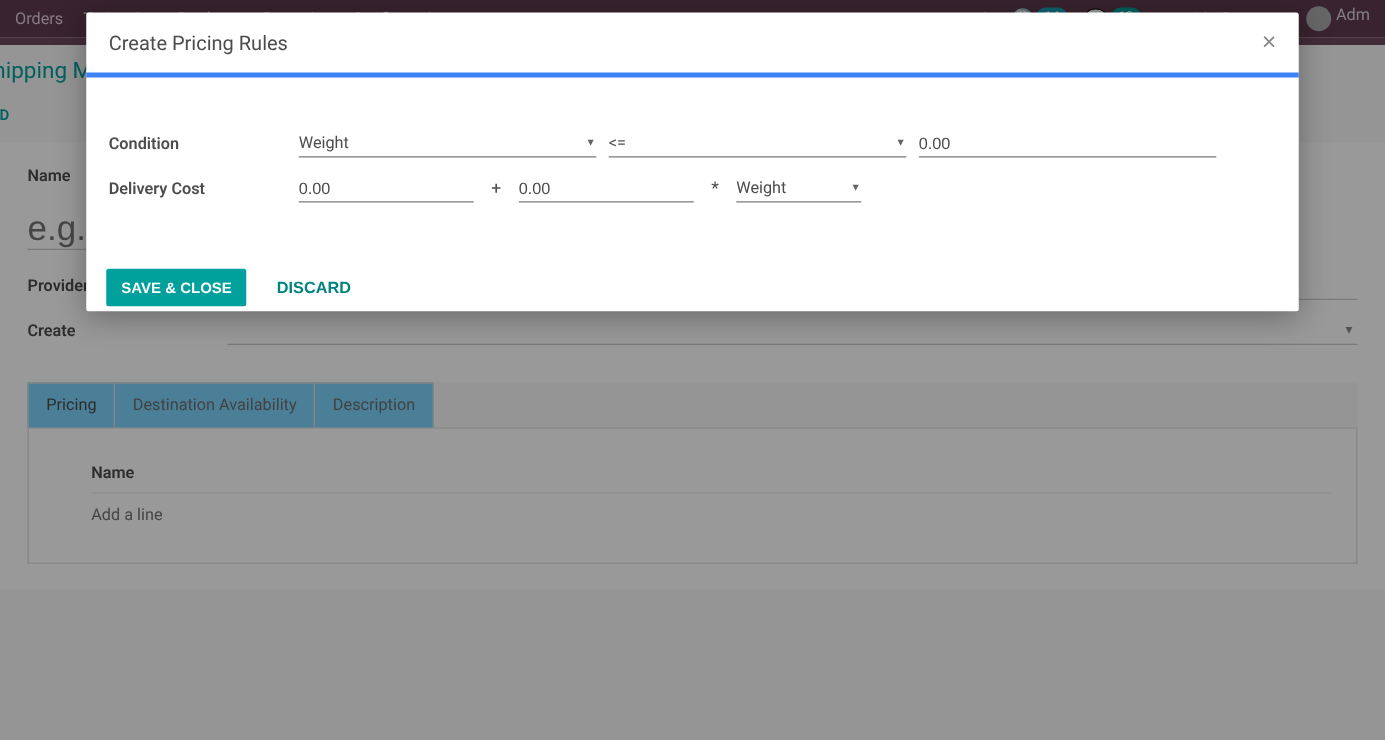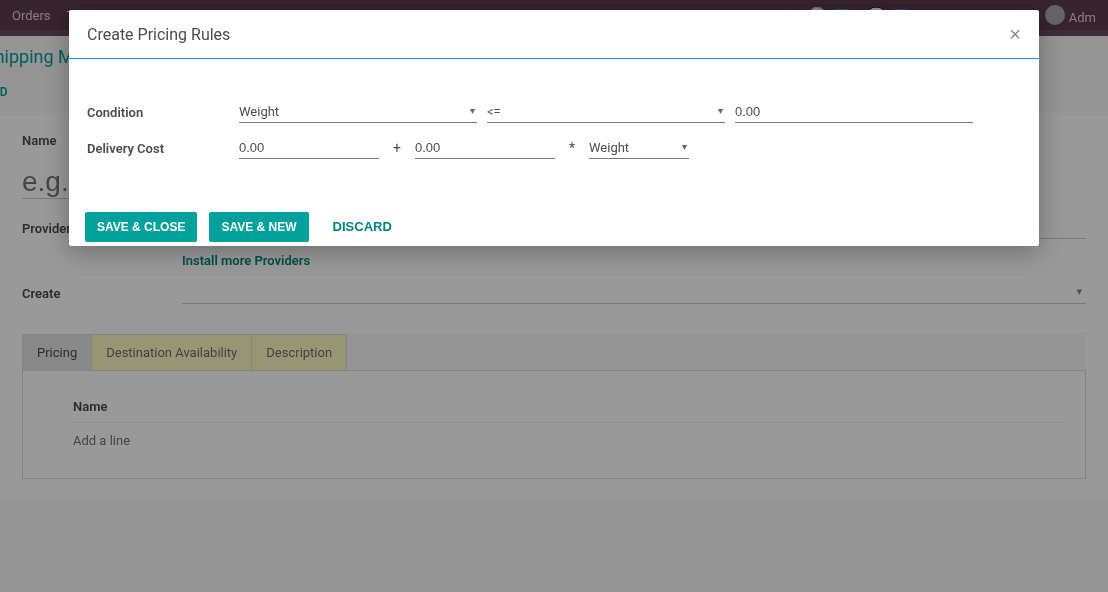--- a/index.html
+++ b/index.html
@@ -5,21 +5,21 @@
 * { box-sizing: border-box; margin: 0; padding: 0; }
 body { font-family: -apple-system, BlinkMacSystemFont, "Segoe UI", Roboto, Helvetica, Arial, sans-serif; font-size: 13px; color: #4c4c4c; background: #f9f9f9; width: 1108px; height: 592px; overflow: hidden; position: relative; }
 
 
 .topnav { background: #5e3b4e; height: 30px; display: flex; align-items: center; padding: 0 12px; color: #dcd0d6; font-size: 13px; }
 .topnav .spacer { flex: 1; }
 .topnav .item { margin-right: 16px; cursor: pointer; }
 .topnav .badge { background:#17a2b8; color:#fff; border-radius:10px; padding:1px 6px; font-size:11px; margin-left:2px;}
 .topnav .badge2 { background:#00a09d; }
 .topnav .avatar { width:20px; height:20px; border-radius:50%; background:#aaa; display:inline-block; vertical-align:middle; margin-right:4px;}
-.topnav .right-item { margin-left:14px; display:flex; align-items:flex-end; }
+.topnav .right-item { margin-left:14px; display:flex; align-items:flex-start; }
 .topnav .icon { font-size:15px; }
 
 
 .subnav { background: #6e4a5f; height:6px; }
 
 
 .bc { padding: 10px 0 0 0; }
 .bc-title { color:#00a09d; font-size:18px; padding-left:0; margin-left:-16px; }
 .bc-btn { color:#00a09d; font-weight:600; font-size:12px; margin-top:18px; display:inline-block; margin-left:-16px;}
 
@@ -31,30 +31,30 @@
 .two-col { display:flex; gap:40px; }
 .col { flex:1; }
 .field-line { display:flex; align-items:center; margin-bottom:14px; gap:10px; }
 .sel { border:none; border-bottom:1px solid #ccc; background:transparent; width:100%; padding:3px 0; color:#4c4c4c; font-size:13px;}
 .inp { border:none; border-bottom:1px solid #ccc; background:transparent; padding:3px 0; width:130px; color:#4c4c4c; font-size:13px;}
 .linklike { color:#00847f; font-weight:600; cursor:pointer; font-size:13px; }
 .chk { width:14px; height:14px; border:1px solid #999; display:inline-block; }
 
 
 .tabs { display:flex; border-bottom:1px solid #ddd; margin-top:16px; background:#f9f9f9;}
-.tab { padding:10px 14px; background:#fef9c3; border:1px solid #ddd; border-bottom:none; margin-right:-1px; cursor:pointer; color:#6f6f6f;}
-.tab.active { background:#e5e5e5; color:#4c4c4c;}
+.tab { padding:10px 14px; background:#7dd3fc; border:1px solid #ddd; border-bottom:none; margin-right:-1px; cursor:pointer; color:#6f6f6f;}
+.tab.active { background:#7dd3fc; color:#4c4c4c;}
 .tabpane { background:#fff; padding:20px; border:1px solid #ddd; border-top:none;}
 .th { font-weight:600; padding:8px 0; border-bottom:1px solid #eee;}
 .addline { color:#737373; cursor:pointer; padding:10px 0; display:inline-block;}
 
 
 .overlay { position:absolute; inset:0; background:rgba(0,0,0,0.4); display:flex; align-items:flex-start; justify-content:center; padding-top:10px;}
 .modal { background:#fff; width:970px; border-radius:2px; box-shadow:0 5px 25px rgba(0,0,0,0.3); }
-.modal-head { display:flex; align-items:center; padding:14px 18px; border-bottom:1px solid #3b82f6;}
+.modal-head { display:flex; align-items:center; padding:14px 18px; border-bottom:4px solid #3b82f6;}
 .modal-title { font-size:16px; color:#4c4c4c; flex:1;}
 .modal-close { font-size:20px; color:#888; cursor:pointer; background:none; border:none; line-height:1;}
 .modal-body { padding:42px 18px 26px 18px; }
 .mrow { display:flex; align-items:center; gap:10px; margin-bottom:14px;}
 .mlabel { width:142px; font-weight:600; color:#4c4c4c; font-size:13px;}
 .msel { border:none; border-bottom:1px solid #7a7a7a; background:transparent; padding:3px 0; font-size:13px; color:#4c4c4c; width:238px; position:relative;}
 .msel .caret { position:absolute; right:2px; top:4px; font-size:10px; color:#666;}
 .minput { border:none; border-bottom:1px solid #7a7a7a; background:transparent; padding:3px 0; font-size:13px; color:#4c4c4c; }
 .op { color:#4c4c4c; font-size:14px; padding:0 4px;}
 .modal-foot { padding:12px 16px 4px 16px; display:flex; align-items:center; gap:12px;}
@@ -106,24 +106,20 @@
   <div class="form-row">
     <input class="biginput" placeholder="e.g." style="">
   </div>
   <div class="two-col">
     <div class="col">
       <div class="field-line">
         <div class="label">Provider</div>
         <div class="sel" style="flex:1;">&nbsp;</div>
       </div>
       <div class="field-line">
-        <div class="label"></div>
-        <span class="linklike">Install more Providers</span>
-      </div>
-      <div class="field-line">
         <div class="label">Create</div>
         <div class="sel" style="flex:1; position:relative;">&nbsp;<span style="position:absolute;right:4px;top:3px;font-size:11px;color:#888;">▾</span></div>
       </div>
     </div>
   </div>
 
   <div class="tabs">
     <div class="tab active">Pricing</div>
     <div class="tab">Destination Availability</div>
     <div class="tab">Description</div>
@@ -153,17 +149,16 @@
         <div class="mlabel">Delivery Cost</div>
         <input class="minput" style="width: 140px;" value="0.00">
         <span class="op">+</span>
         <input class="minput" style="width: 140px;" value="0.00">
         <span class="op">*</span>
         <div class="msel" style="width:100px;"><span>Weight</span><span class="caret">▾</span></div>
       </div>
     </div>
     <div class="modal-foot">
       <button class="btn btn-primary">SAVE &amp; CLOSE</button>
-      <button class="btn btn-primary">SAVE &amp; NEW</button>
       <button class="btn btn-link">DISCARD</button>
     </div>
   </div>
 </div>
 
 </body></html>

